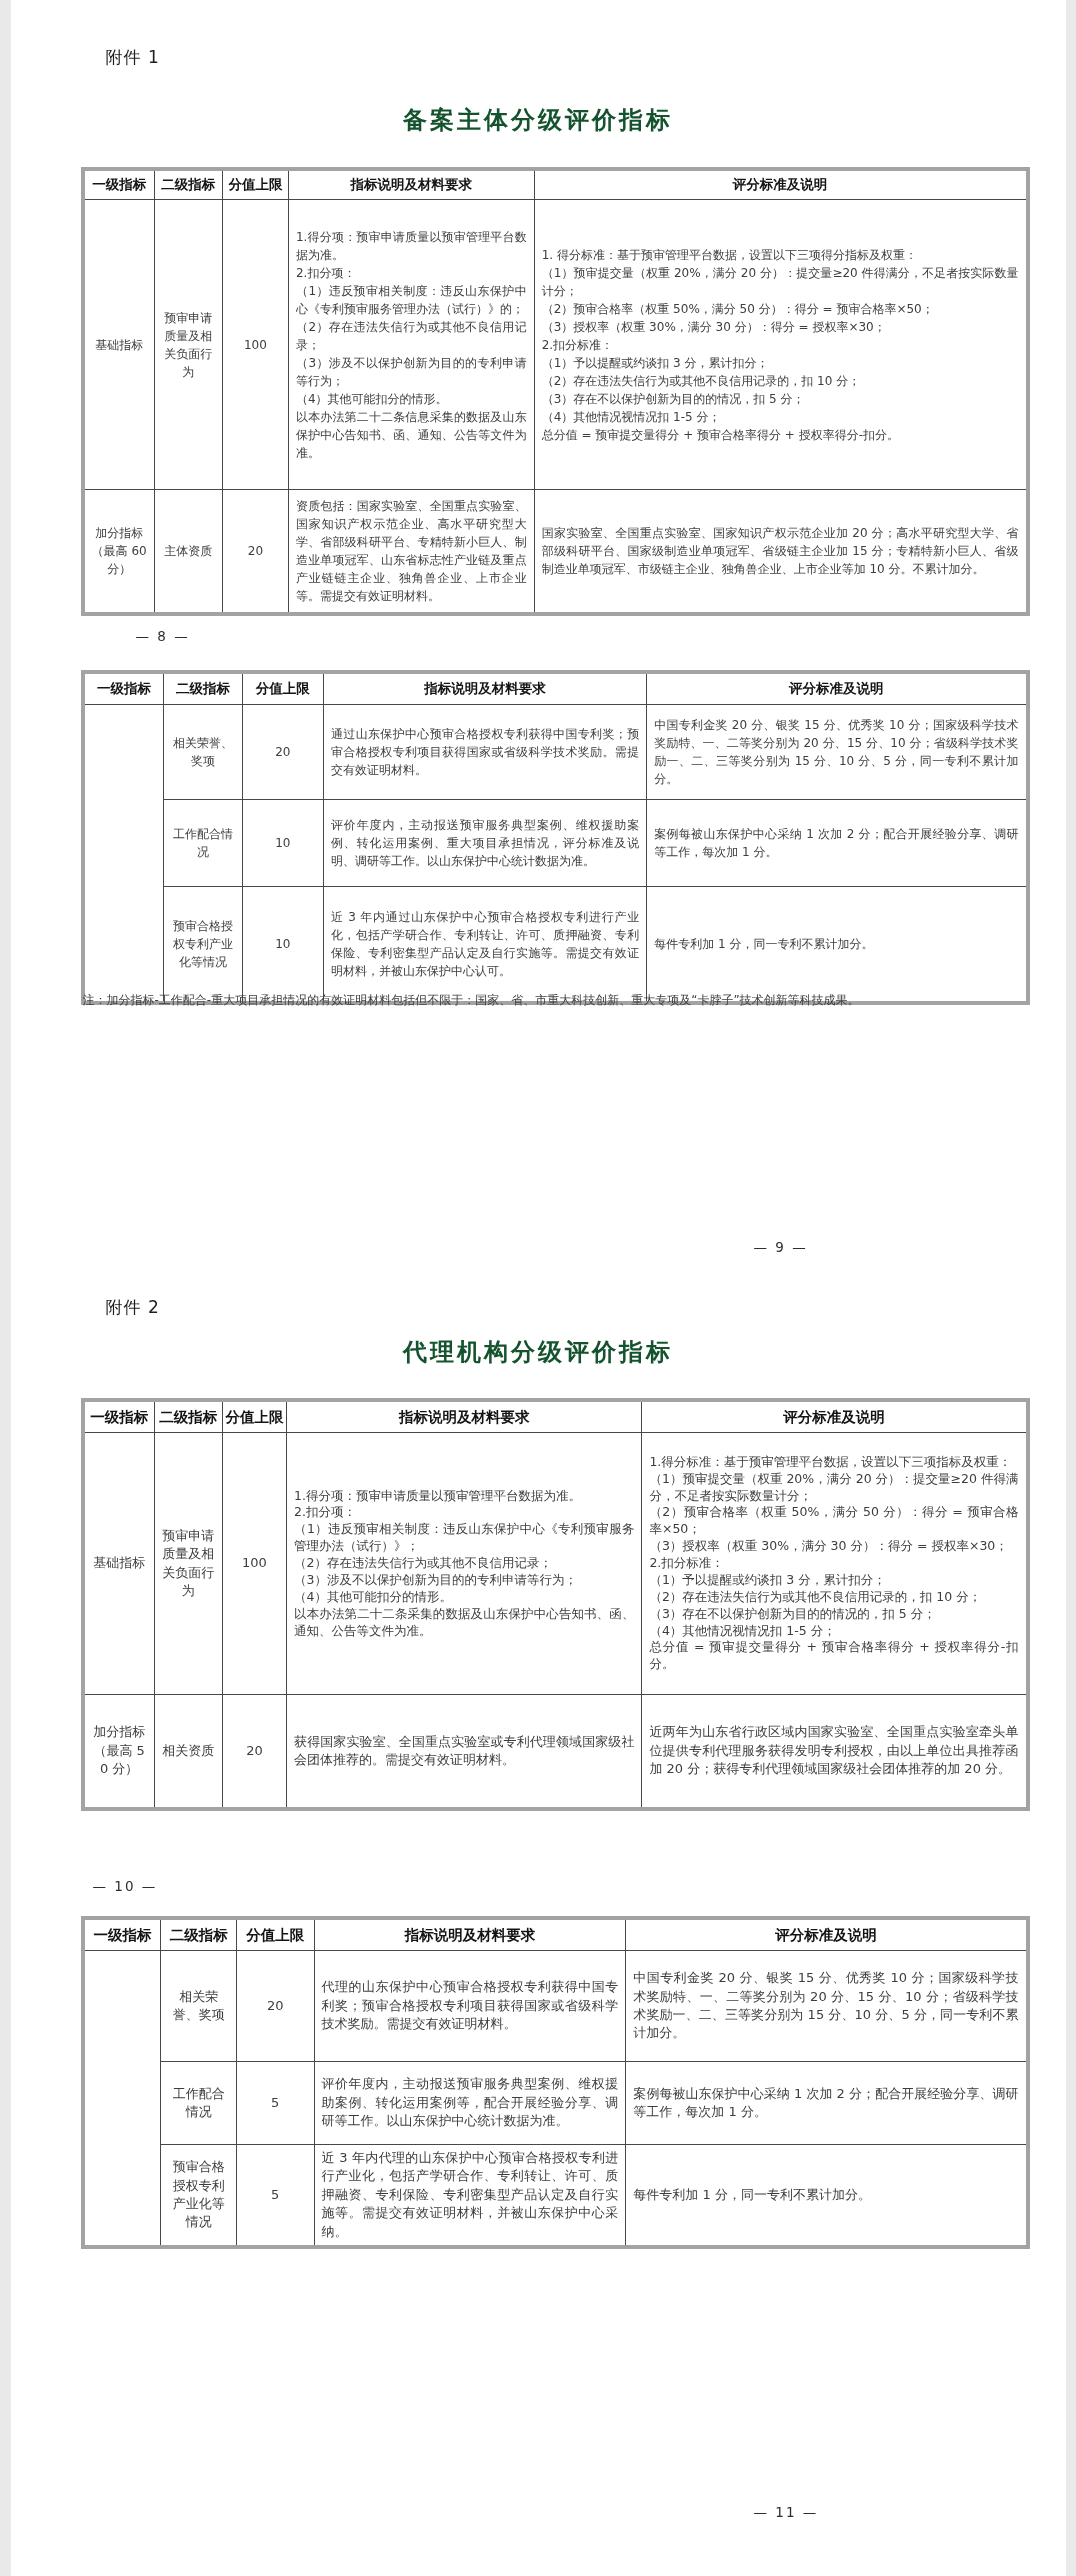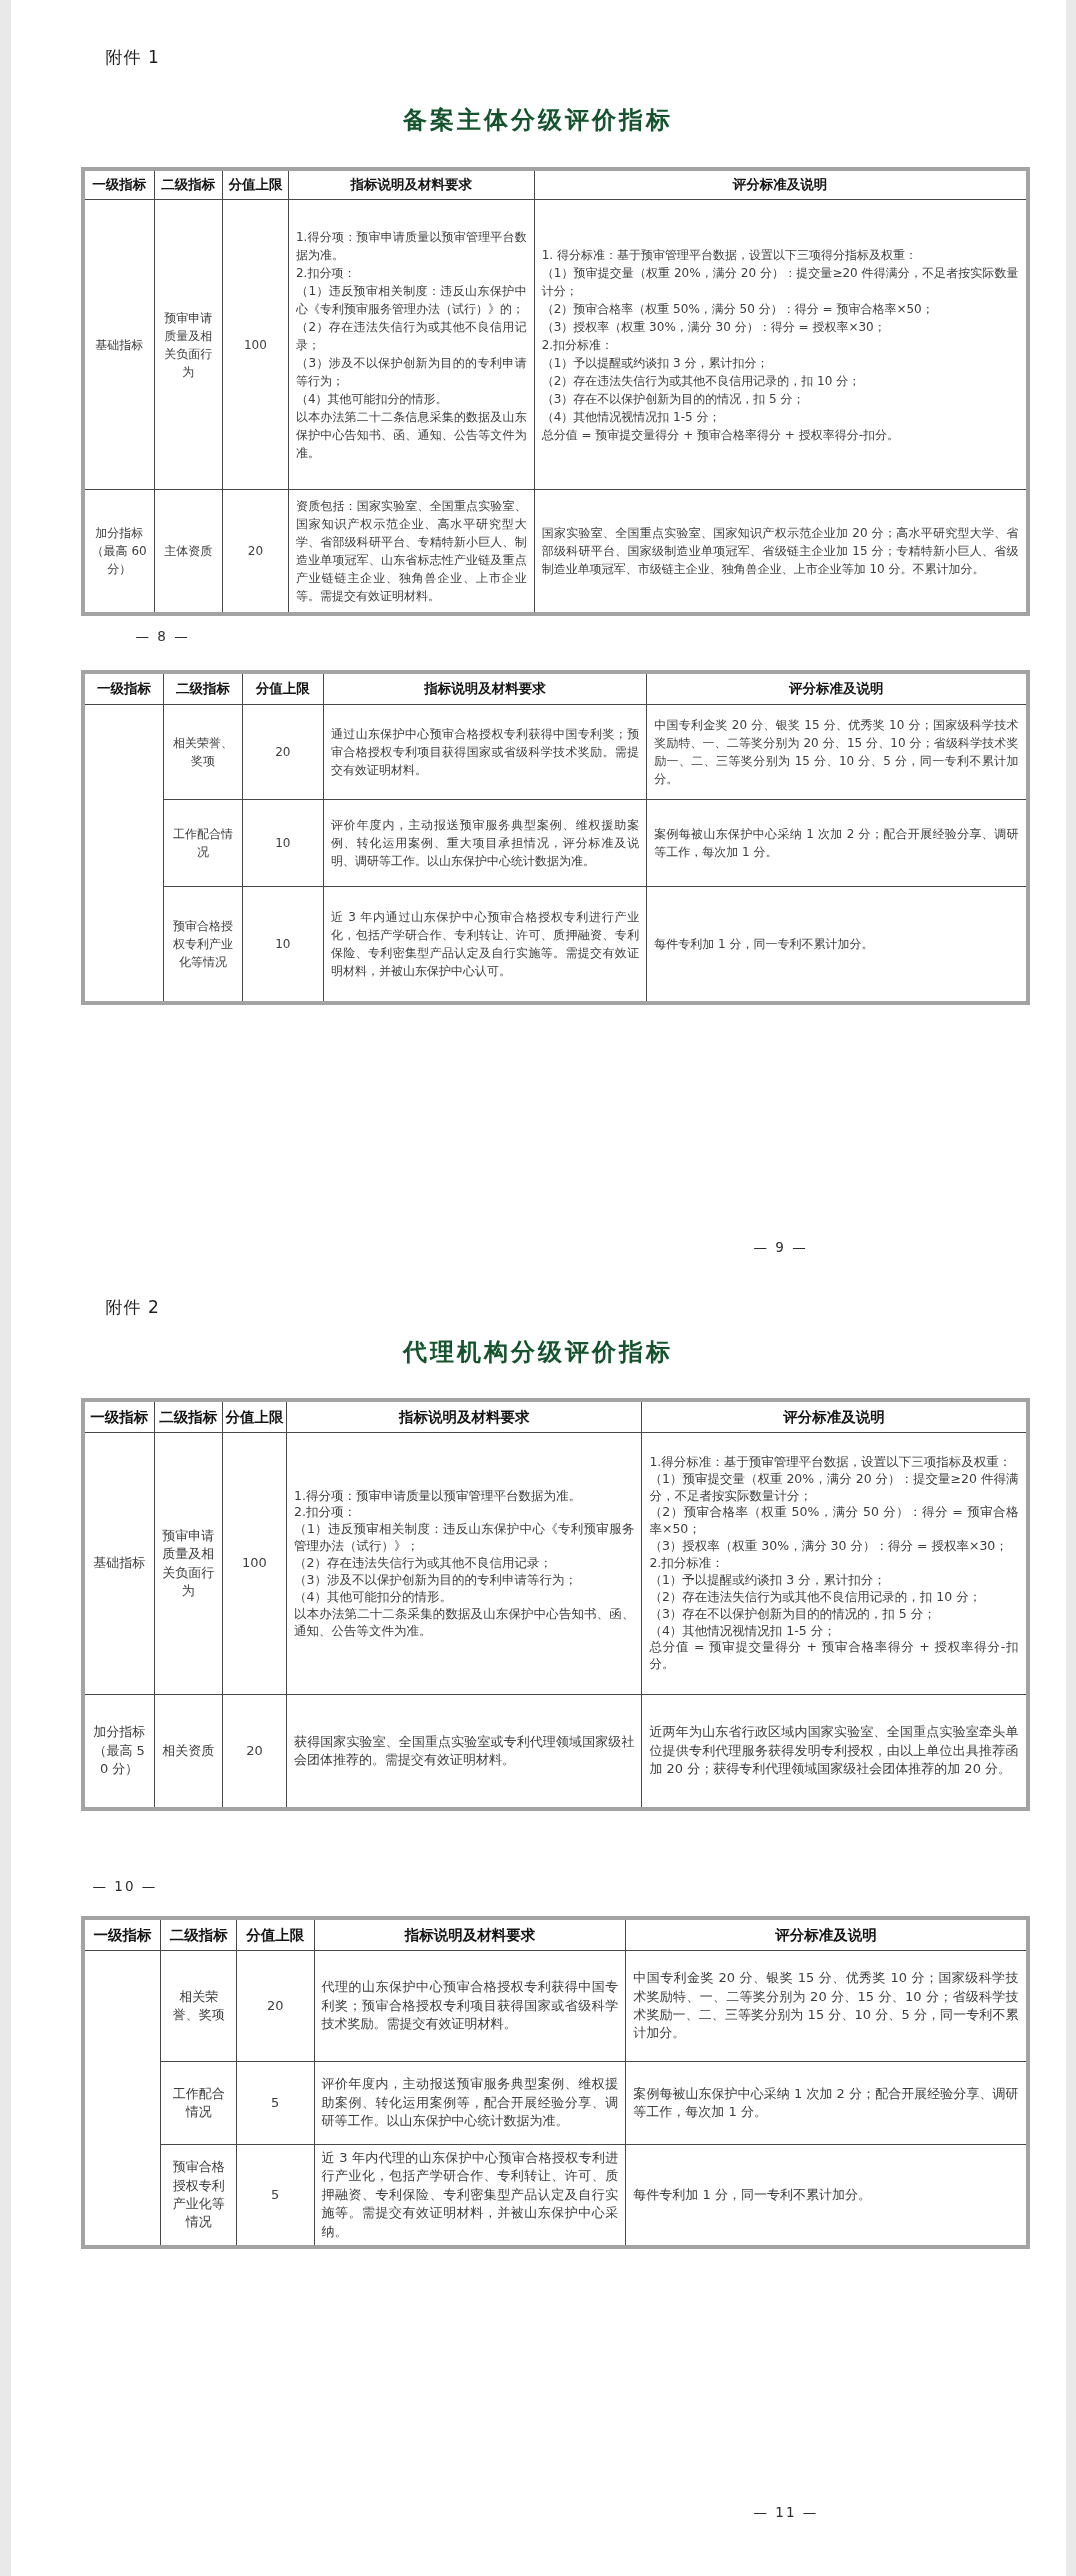--- a/index.html
+++ b/index.html
@@ -118,20 +118,21 @@
       <tr>
         <td class="c-center" style="height:110px;">预审合格授权专利产业化等情况</td>
         <td class="c-center">10</td>
         <td class="c-just">近 3 年内通过山东保护中心预审合格授权专利进行产业化，包括产学研合作、专利转让、许可、质押融资、专利保险、专利密集型产品认定及自行实施等。需提交有效证明材料，并被山东保护中心认可。</td>
         <td class="c-just">每件专利加 1 分，同一专利不累计加分。</td>
       </tr>
     </tbody>
       </table>
   </div>
 
+  <div class="abs note" style="left:72px;top:991px;width:945px;">注：加分指标-工作配合-重大项目承担情况的有效证明材料包括但不限于：国家、省、市重大科技创新、重大专项及“卡脖子”技术创新等科技成果。</div>
 
   <div class="abs pagenum" style="left:743px;top:1239px;">— 9 —</div>
 
   <div class="abs att-label" style="left:95px;top:1296px;">附件 2</div>
   <div class="abs doc-title" style="left:0;top:1336px;">代理机构分级评价指标</div>
 
   <div class="abs" style="left:70px;top:1398px;width:949px;">
     <table class="doc t34">
       <colgroup>
           <col style="width:7.6%">

